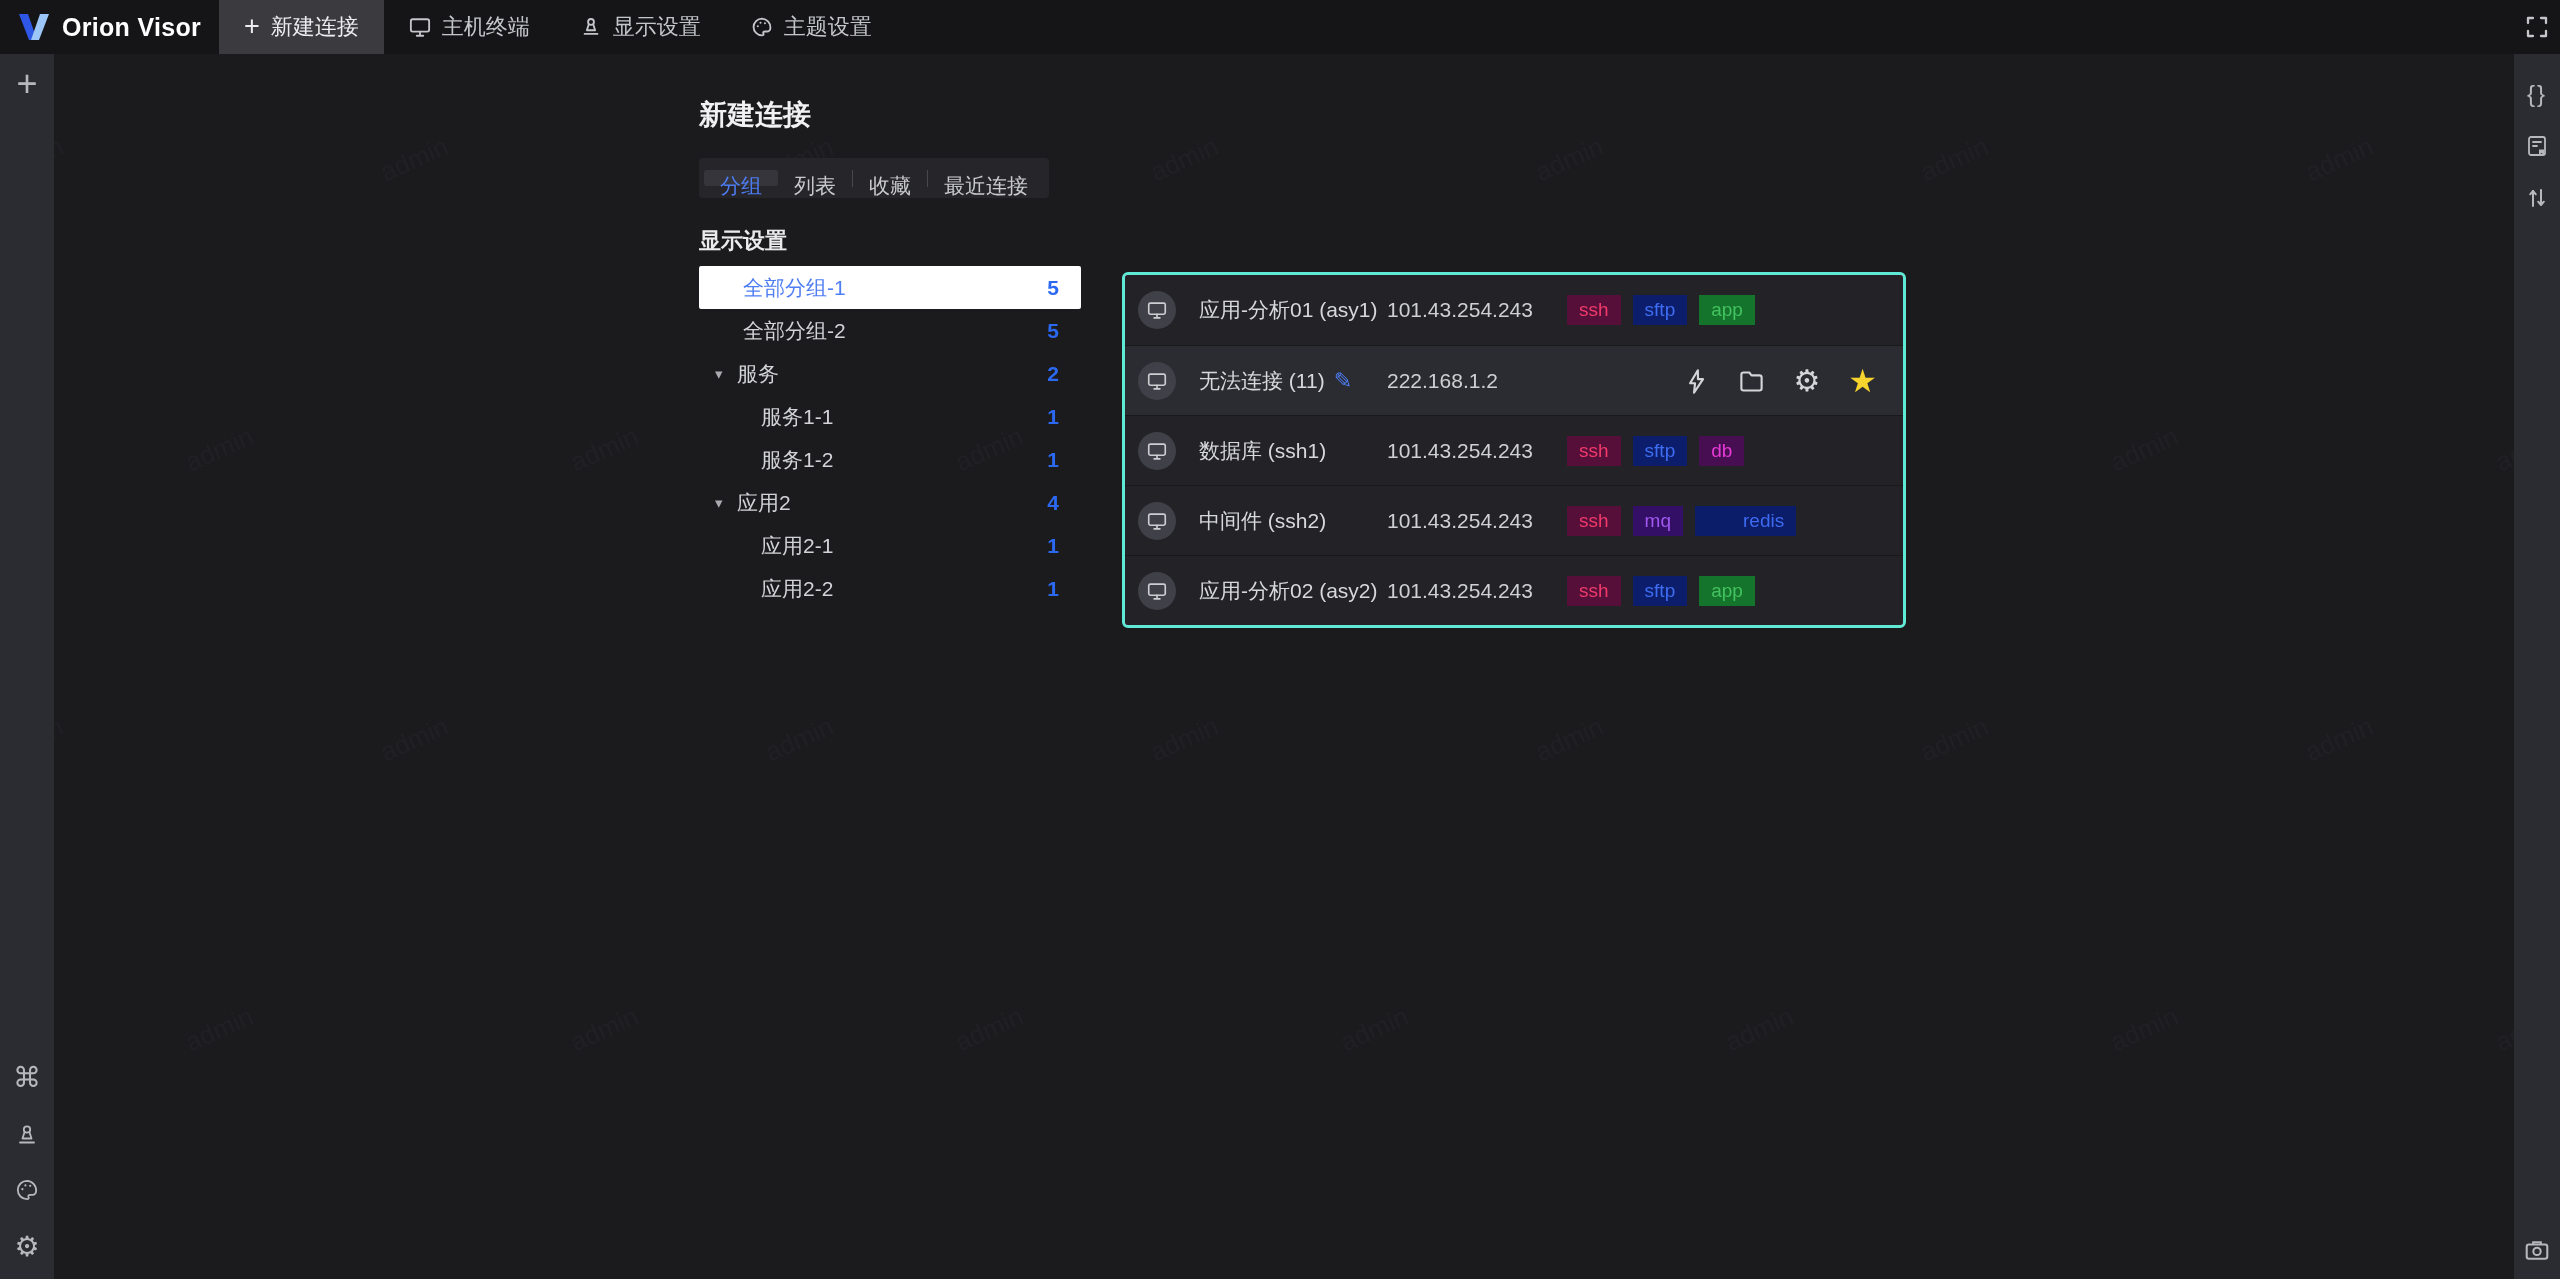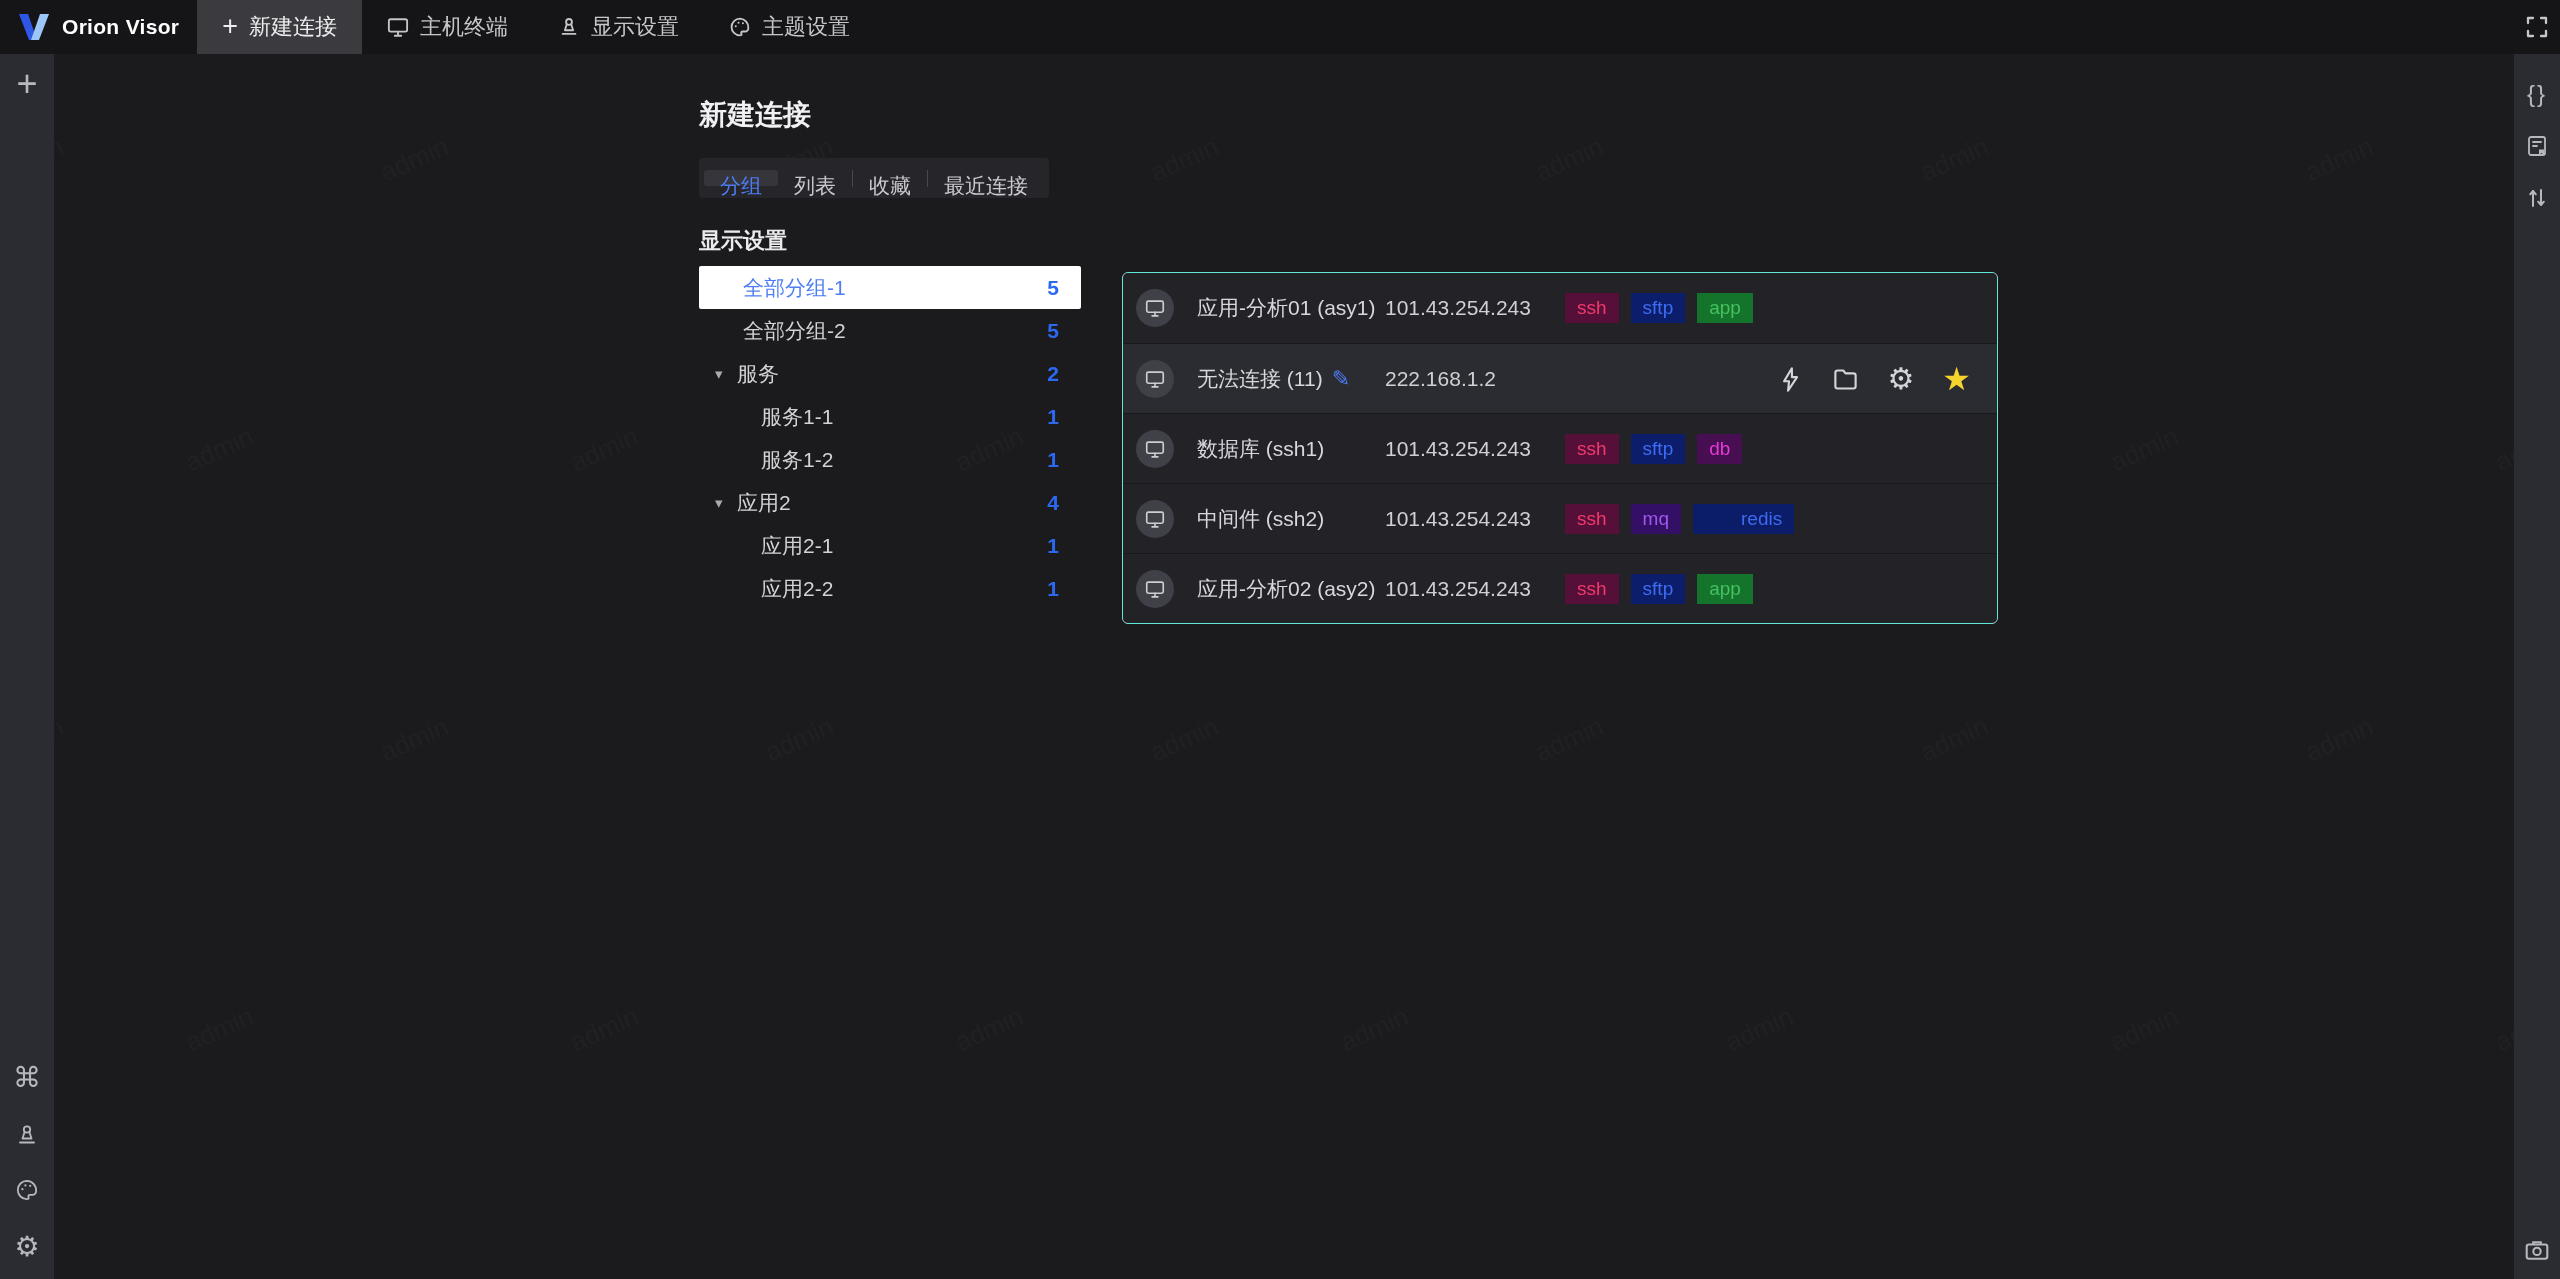--- a/index.html
+++ b/index.html
@@ -8,21 +8,21 @@
     position:relative; overflow:hidden;
     background:#1b1b1e;
     font-family:"Liberation Sans", sans-serif;
     color:#d6d7da;
   }
   svg { display:block; }
 
   
   .topbar { position:absolute; left:0; top:0; width:100%; height:54px; background:#151518; display:flex; align-items:stretch; z-index:6; }
   .logo { display:flex; align-items:center; gap:12px; padding:0 18px; }
-  .logo-text { color:#ffffff; font-size:21px; font-weight:bold; letter-spacing:.3px; white-space:nowrap; }
+  .logo-text { color:#ffffff; font-size:25px; font-weight:bold; letter-spacing:.3px; white-space:nowrap; }
   .tb-tab { display:flex; align-items:center; gap:11px; padding:0 25px; font-size:22px; color:#c5c6ca; cursor:pointer; white-space:nowrap; }
   .tb-tab.active { background:#3a3a3f; color:#ededef; }
   .ticon { display:flex; align-items:center; justify-content:center; }
   .tb-plus { font-size:27px; font-weight:300; line-height:1; margin-top:-2px; }
   .tb-fill { flex:1; }
   .tb-fullscreen { width:46px; display:flex; align-items:center; justify-content:center; color:#c5c6ca; }
 
   
   .left-rail { position:absolute; left:0; top:54px; width:54px; bottom:0; background:#2b2c31; display:flex; flex-direction:column; align-items:center; z-index:5; }
   .rail-plus { margin-top:12px; color:#b6b8be; font-size:36px; font-weight:300; line-height:1; cursor:pointer; }
@@ -53,21 +53,21 @@
   .tree-heading { position:absolute; left:645px; top:172px; font-size:22px; font-weight:bold; color:#ebebed; }
   .tree { position:absolute; left:645px; top:212px; width:382px; }
   .tree-row { height:43px; display:flex; align-items:center; position:relative; font-size:21px; color:#d2d3d7; border-radius:2px; cursor:pointer; }
   .tree-row.selected { background:#ffffff; color:#4f7df2; }
   .tr-arrow { position:absolute; left:16px; top:50%; transform:translateY(-54%); font-size:15px; color:#a8aab0; line-height:1; }
   .tr-label.lv0  { padding-left:44px; }
   .tr-label.lv0a { padding-left:38px; }
   .tr-label.lv1  { padding-left:62px;text-align:center; }
   .tr-count { position:absolute; right:22px; color:#2c69f2; font-weight:bold; font-size:21px; }
 
-  .hosts { position:absolute; left:1068px; top:218px; width:876px; border:1px solid #5eead4; border-radius:6px; overflow:hidden; background:#ec4899; }
+  .hosts { position:absolute; left:1068px; top:218px; width:784px; border:3px solid #5eead4; border-radius:6px; overflow:hidden; background:#ec4899; }
   .host-row { height:70px; position:relative; background:#222227; cursor:pointer; }
   .host-row + .host-row { border-top:1px solid #19191c; }
   .host-row.hover { background:#2b2c31; }
   .h-avatar { position:absolute; left:13px; top:16px; width:38px; height:38px; border-radius:50%; background:#404148; display:flex; align-items:center; justify-content:center; color:#ccced2; }
   .h-name { position:absolute; left:74px; top:0; height:70px; display:flex; align-items:center; font-size:21px; color:#d7d8db; gap:9px; white-space:nowrap; }
   .edit-pencil { color:#4d7cf2; font-size:22px; line-height:1; cursor:pointer; }
   .h-ip { position:absolute; left:262px; top:0; height:70px; display:flex; align-items:center; font-size:21px; color:#cfd0d3; }
   .h-tags { position:absolute; left:442px; top:0; height:70px; display:flex; align-items:center; gap:12px; }
   .tag { height:30px; line-height:30px; padding:0 12px; border-radius:0; font-size:19px; }
   .h-actions { position:absolute; right:26px; top:0; height:70px; display:flex; align-items:center; gap:28px; color:#d4d5d9; }

